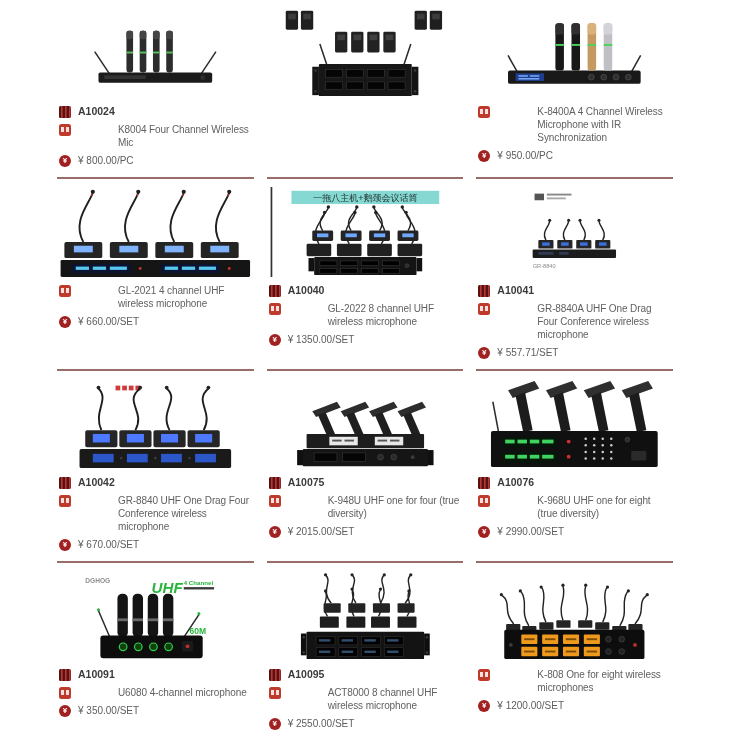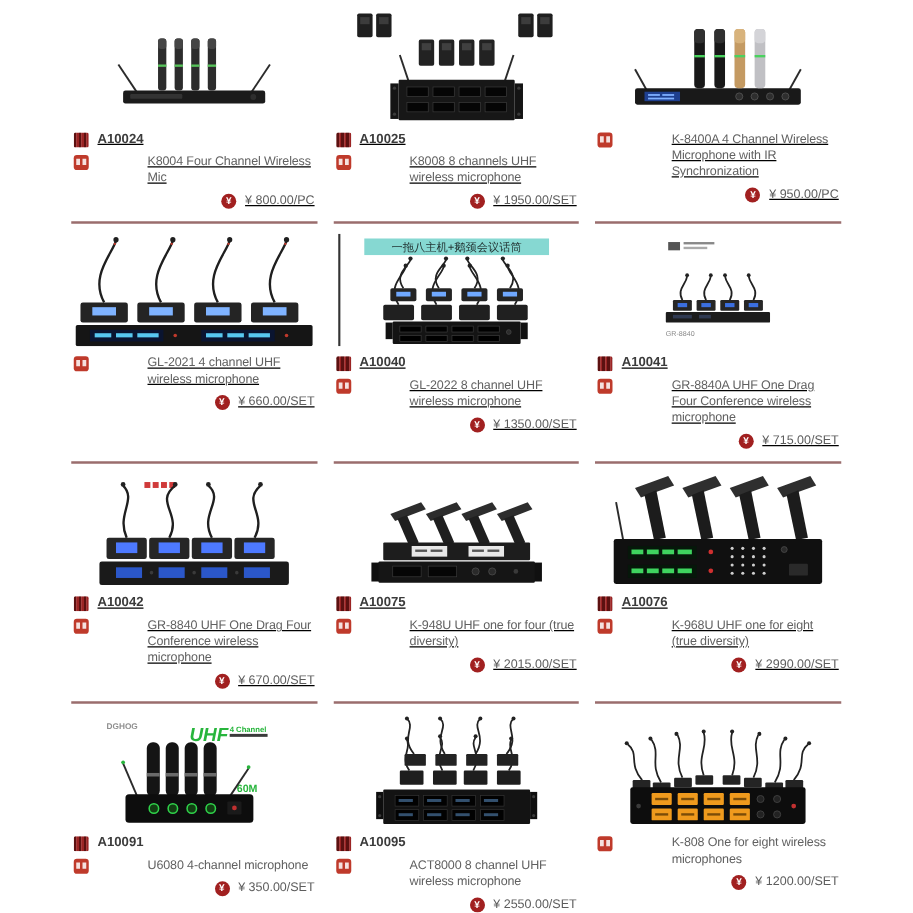--- a/index.html
+++ b/index.html
@@ -1,25 +1,25 @@
 <!DOCTYPE html>
 <html><head>
 <meta charset="utf-8">
 <style>
   html,body{margin:0;padding:0;background:#fff;}
   body{width:730px;height:730px;overflow:hidden;font-family:"Liberation Sans",sans-serif;}
   .catalog{display:grid;grid-template-columns:repeat(3,1fr);column-gap:13px;padding:8px 57px 0 57px;}
   .card{padding:8px 0 10px 0;}
-  .card.divided{border-bottom:2px solid #9a6d6d;text-decoration:underline;}
+  .card.divided{border-bottom:2px solid #9a6d6d;}
   .card.r1{padding-top:0;}
   .imgbox{height:90px;margin-bottom:7px;display:flex;align-items:center;justify-content:center;}
   .imgbox svg{width:100%;height:90px;display:block;}
   .info{padding:0 2px;}
   .line{display:flex;align-items:flex-start;margin-bottom:5px;}
-  .line:last-child{margin-bottom:0;justify-content:flex-end;}
+  .line:last-child{margin-bottom:0;}
   .ic{flex:0 0 12px;width:12px;height:12px;margin-right:7px;margin-top:1px;}
   .ic-model{background:#9b2424;border-radius:1.5px;background-image:repeating-linear-gradient(90deg,rgba(40,0,0,.55) 0 2px,rgba(255,255,255,.12) 2px 3px,transparent 3px 4px);}
   .ic-desc{background:#bf3a2b;border-radius:2.5px;position:relative;}
   .ic-desc::after{content:"";position:absolute;left:2px;top:3px;width:8px;height:4px;border-left:3px solid #fff;border-right:3px solid #fff;height:5px;box-sizing:border-box;opacity:.85;}
   .ic-price{background:#a12020;border-radius:50%;position:relative;}
   .ic-price::after{content:"¥";position:absolute;left:0;top:0;width:12px;height:12px;color:#fff;font-size:8px;font-weight:bold;line-height:12px;text-align:center;}
   .model{font-size:10.5px;font-weight:700;color:#3b3b3b;line-height:13px;}
   .desc{font-size:10px;color:#616161;line-height:13px;letter-spacing:-0.1px;padding-left:40px;}
   .price{font-size:10px;color:#5d5d5d;line-height:13px;}
   .mic-line{stroke:#2b2b2b;stroke-width:1.6;fill:none;}
@@ -107,34 +107,20 @@
             <rect x="80" y="78" width="18" height="8"></rect>
             <rect x="102" y="78" width="18" height="8"></rect>
             <rect x="124" y="78" width="18" height="8"></rect>
         </g>
         <circle cx="47.5" cy="66" r="1.4" fill="#3a3a3a"></circle>
           <circle cx="47.5" cy="88" r="1.4" fill="#3a3a3a"></circle>
           <circle cx="152.5" cy="66" r="1.4" fill="#3a3a3a"></circle>
           <circle cx="152.5" cy="88" r="1.4" fill="#3a3a3a"></circle>
       </svg>
     </div>
-    <div class="info">
-      <div class="line">
-          <span class="ic ic-model"></span>
-          <span class="model">A10025</span>
-        </div>
-      <div class="line">
-          <span class="ic ic-desc"></span>
-          <span class="desc">K8008 8 channels UHF wireless microphone</span>
-        </div>
-      <div class="line">
-          <span class="ic ic-price"></span>
-          <span class="price">¥ 1950.00/SET</span>
-        </div>
-    </div>
   </div>
 
   <div class="card r1 divided">
     <div class="imgbox">
       <svg viewBox="0 0 200 95">
         <line class="mic-line" x1="40" y1="68" x2="30" y2="50"></line>
           <line class="mic-line" x1="160" y1="68" x2="170" y2="50"></line>
         <rect x="30" y="66" width="140" height="14" rx="2" fill="#191919"></rect>
         <rect x="38" y="69" width="30" height="8" fill="#1e3f8f"></rect>
           <rect x="41" y="71" width="10" height="1.5" fill="#7fb0ff"></rect>
@@ -332,21 +318,21 @@
       <div class="line">
           <span class="ic ic-model"></span>
           <span class="model">A10041</span>
         </div>
       <div class="line">
           <span class="ic ic-desc"></span>
           <span class="desc">GR-8840A UHF One Drag Four Conference wireless microphone</span>
         </div>
       <div class="line">
           <span class="ic ic-price"></span>
-          <span class="price">¥ 715.00/SET</span>
+          <span class="price">¥ 557.71/SET</span>
         </div>
     </div>
   </div>
 
   <div class="card divided">
     <div class="imgbox">
       <svg viewBox="0 0 200 95">
         <g fill="#d03a3a">
           <rect x="58" y="7" width="5" height="5"></rect>
             <rect x="65" y="7" width="5" height="5"></rect>

